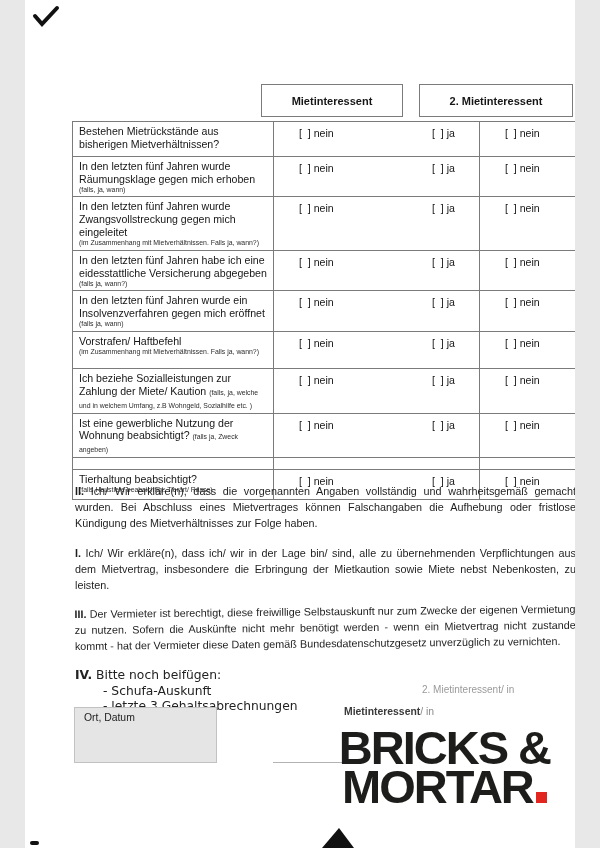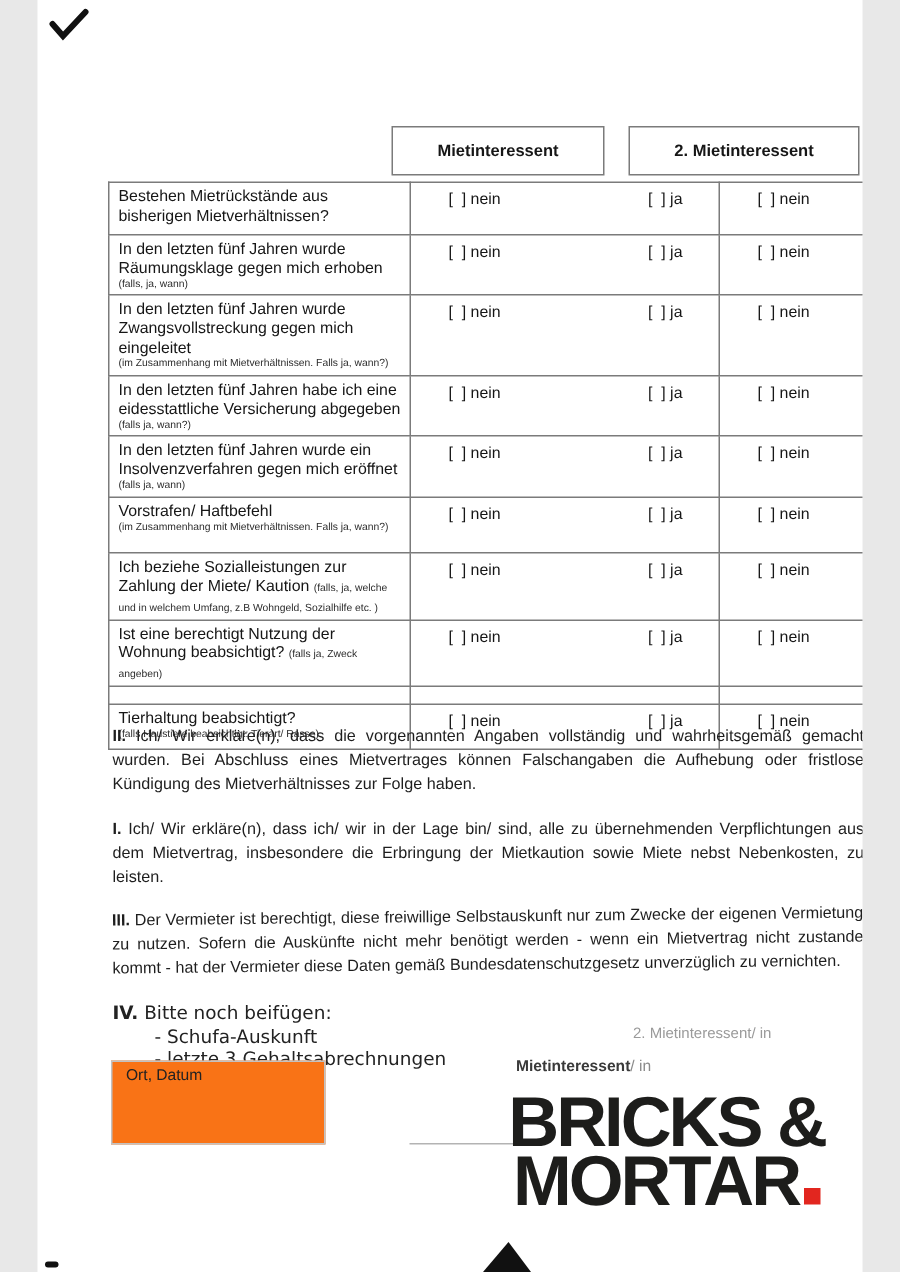--- a/index.html
+++ b/index.html
@@ -32,21 +32,21 @@
   
   .decls{position:absolute;left:50px;top:483px;width:501px;}
   .decl{margin:0 0 13px 0;font-size:10.8px;line-height:1.5;text-align:justify;color:#1e1e1e;}
   .decl strong{font-weight:bold;}
   .decl.tilt{transform:rotate(-0.6deg);transform-origin:left bottom;}
   
   .iv{font-family:"DejaVu Sans", sans-serif;font-size:12.3px;color:#222;margin-top:13px;}
   .iv p{margin:0 0 2px 0;}
   .iv-item{margin-left:28px;line-height:1.25;}
   
-  .ort-box{position:absolute;left:49px;top:707px;width:141px;height:54px;border:1px solid #c2c2c2;background:#f97316;}
+  .ort-box{position:absolute;left:49px;top:707px;width:141px;height:54px;border:1px solid #c2c2c2;background:#e5e5e5;}
   .ort-label{font-size:10.4px;color:#222;padding:4px 0 0 9px;}
   .sig1{position:absolute;left:275px;top:706px;font-size:10.4px;padding-left:44px;}
   .sig1 .main{font-weight:bold;color:#3a3a3a;}
   .sig1 .suffix{color:#8a8a8a;}
   .sig2{position:absolute;left:397px;top:684px;font-size:10px;color:#9a9a9a;}
   .sig-line{position:absolute;left:248px;top:762px;width:85px;height:1px;background:#b3b3b3;}
   
   .logo{position:absolute;right:25px;top:728px;text-align:center;
     font-weight:bold;font-size:47px;letter-spacing:-2px;line-height:0.84;color:#1d1d1b;white-space:nowrap;}
   .logo-dot{display:inline-block;width:11px;height:11px;margin-left:3px;background:#e2261f;}
@@ -186,21 +186,21 @@
             </div>
           </td>
           <td class="cb">
             <div class="cbwrap">
               <span class="opt">[  ] nein</span>
             </div>
           </td>
         </tr>
         <tr style="height: 31px;">
           <td class="q">
-            <div class="qt"><span>Ist eine </span><strong>berechtigt Nutzung</strong><span> der Wohnung beabsichtigt? </span><span class="small">(falls ja, Zweck angeben)</span></div>
+            <div class="qt"><span>Ist eine </span><strong>gewerbliche Nutzung</strong><span> der Wohnung beabsichtigt? </span><span class="small">(falls ja, Zweck angeben)</span></div>
           </td>
           <td class="cb">
             <div class="cbwrap">
               <span class="opt">[  ] nein</span>
               <span class="opt">[  ] ja</span>
             </div>
           </td>
           <td class="cb">
             <div class="cbwrap">
               <span class="opt">[  ] nein</span>

